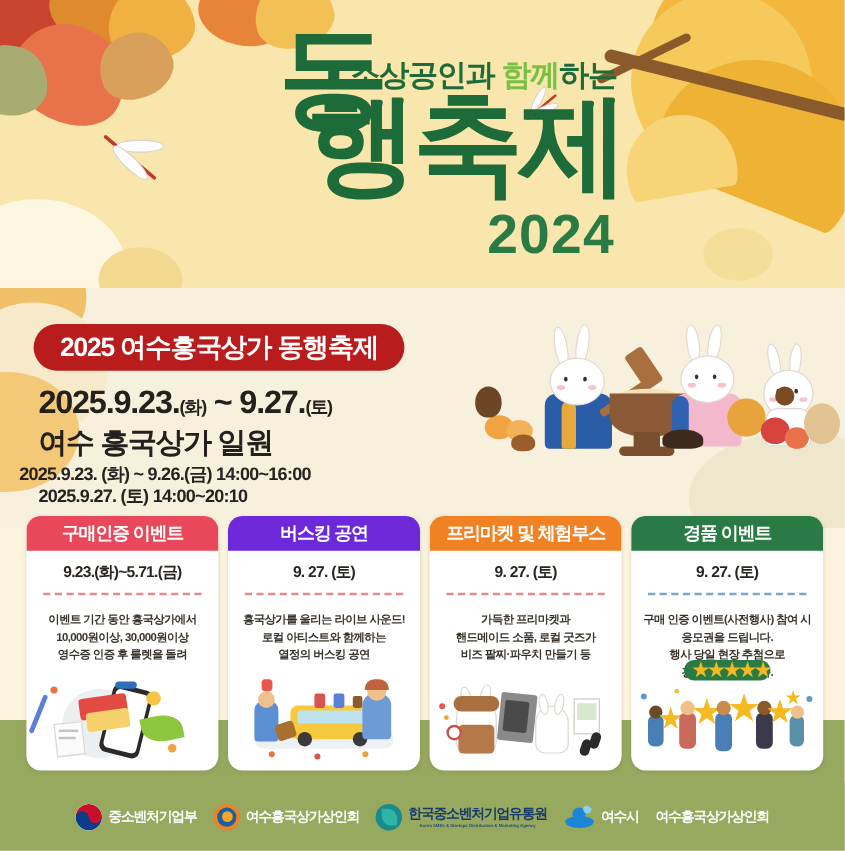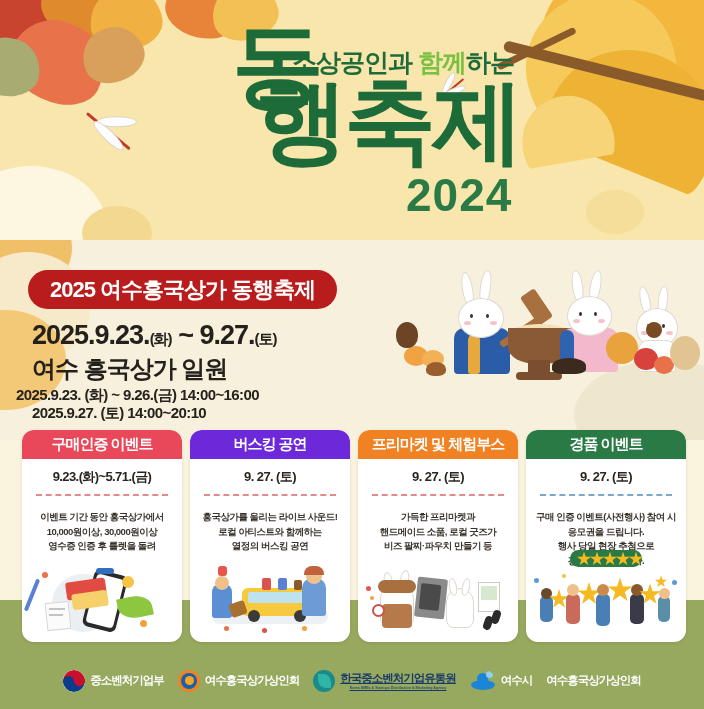--- a/index.html
+++ b/index.html
@@ -80,21 +80,21 @@
   .ca{position:absolute;}
   .circ{border-radius:50%;}
   .star{position:absolute;color:#f5b921;font-size:16px;line-height:1;}
 
   
   .footer{position:absolute;left:0;bottom:0;width:704px;height:57px;background:#97a85f;
     display:flex;align-items:center;justify-content:center;gap:14px;z-index:6;}
   .flogo{display:flex;align-items:center;gap:5px;}
   .flogo .mark{width:22px;height:22px;border-radius:50%;flex:0 0 auto;position:relative;overflow:hidden;}
   .flogo .ftext{font-size:11.5px;font-weight:800;color:#ffffff;letter-spacing:-1px;white-space:nowrap;text-align:center;}
-  .flogo .ftext.dark{color:#173a6b;text-decoration:underline;}
+  .flogo .ftext.dark{color:#173a6b;}
   .fsub{display:block;font-size:3.6px;font-weight:600;color:#2a4c7a;letter-spacing:0;}
   .bandbg{position:absolute;left:0;top:600px;width:704px;height:109px;background:#97a85f;z-index:1;}
 </style>
 </head>
 <body>
 
 <div class="poster">
 
   <div class="hero">
 

